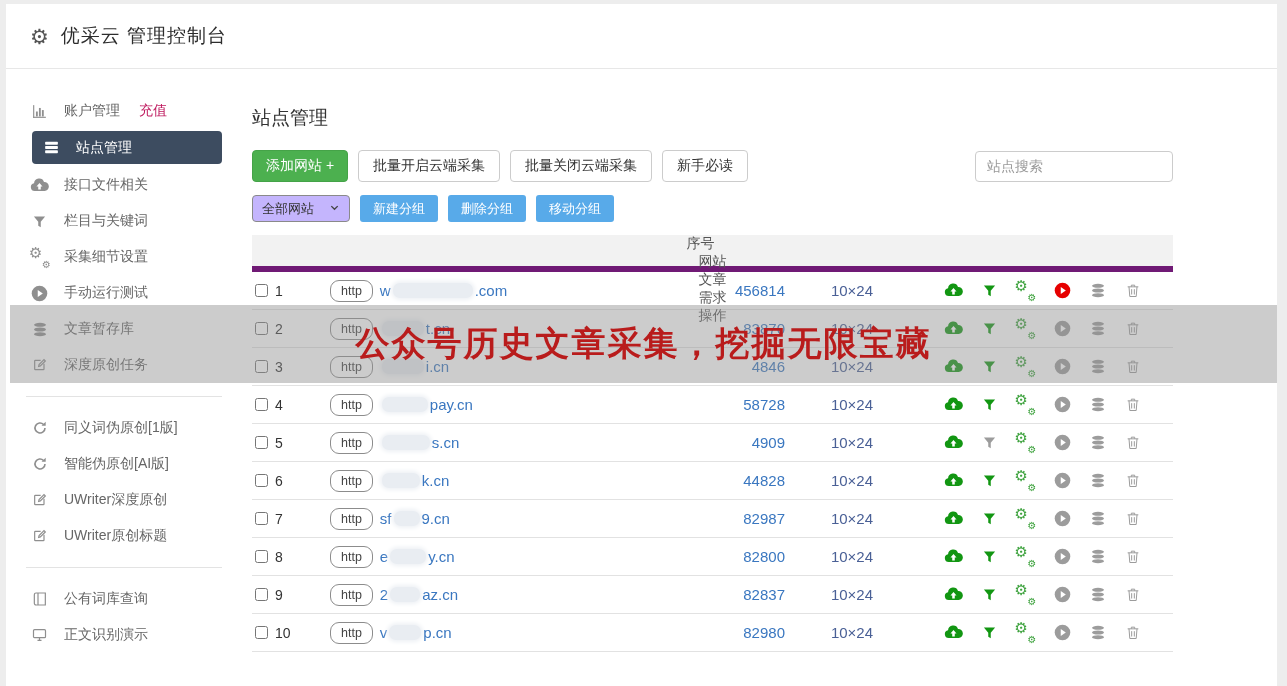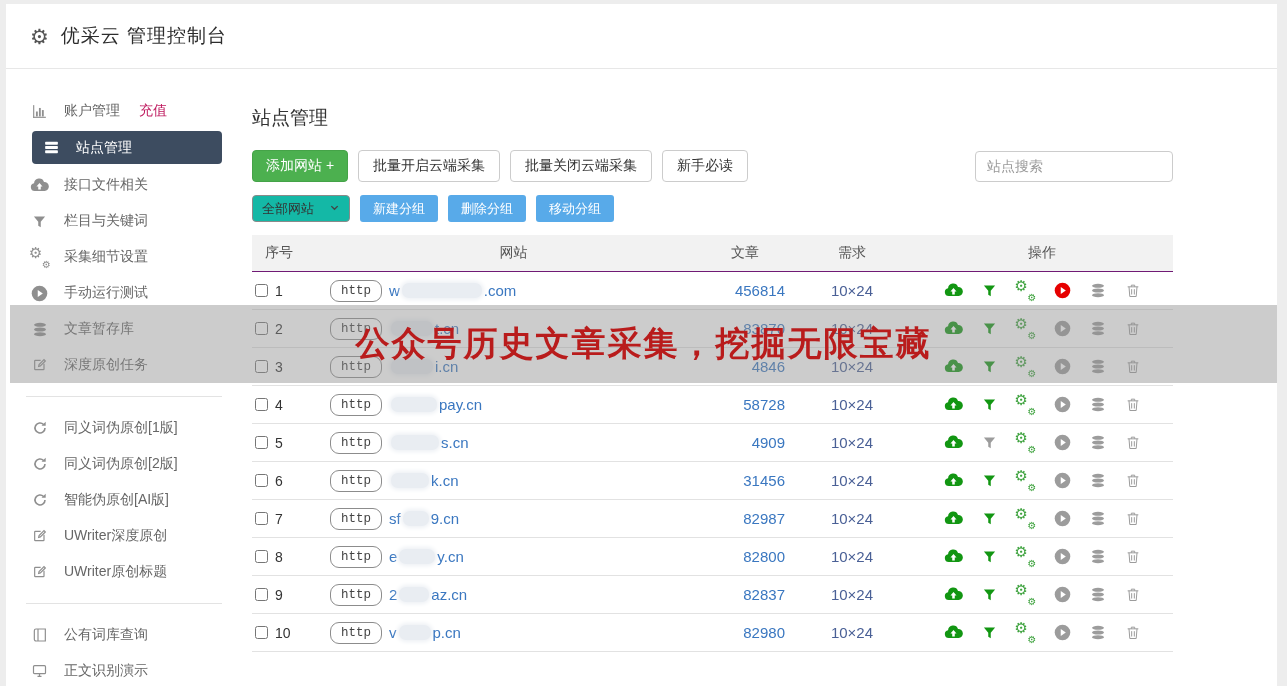--- a/index.html
+++ b/index.html
@@ -60,50 +60,50 @@
   .search-input {
     margin-left:auto; width:198px; height:31px; border:1px solid #ccc; border-radius:4px;
     padding:0 11px; font-size:14px; color:#555; outline:none; font-family:inherit;
   }
   .search-input::placeholder { color:#9a9a9a; }
 
   .toolbar2 { margin-top:13px; display:flex; align-items:center; gap:10px; }
   .group-select {
     width:98px; height:27px; border:1px solid #8a8a8a; border-radius:4px;
     display:flex; align-items:center; justify-content:space-between;
-    padding:0 9px; font-size:13px; color:#333; cursor:pointer; background:#14b8a6;
+    padding:0 9px; font-size:13px; color:#333; cursor:pointer; background:#c4b5fd;
   }
   .btn-blue {
     background:#58aae9; color:#fff; border:none; border-radius:3px;
     height:27px; padding:0 13px; font-size:13px;
   }
 
   
   .table { margin-top:13px; width:921px; }
   .thead {
     display:flex; align-items:center; background:#f2f2f2; height:37px;
-    border-bottom:1px solid #701a75; color:#555; font-size:14px;
+    border-bottom:6px solid #701a75; color:#555; font-size:14px;flex-direction:column;
   }
   .trow {
     display:flex; align-items:center; height:38px;
     border-bottom:1px solid #e2e2e2; font-size:14px;
   }
   .c-num  { width:78px; padding-left:3px; display:flex; align-items:center; gap:7px; }
   .c-site { width:367px; display:flex; align-items:center; }
   .c-art  { width:96px; text-align:right; padding-right:8px; }
   .c-dem  { width:118px; text-align:center; }
   .c-ops  { width:262px; display:flex; align-items:center; justify-content:center; gap:19px; }
   .thead .c-site { justify-content:center; }
   .thead .c-art  { text-align:center; padding-right:0; }
   .trow .c-art  { color:#3a77c0; font-size:15px; }
   .trow .c-dem  { color:#4a6096; font-size:15px; }
   .row-cb { width:13px; height:13px; margin:0; }
   .http-pill {
     border:1px solid #8c8c8c; border-radius:9px; background:#fff;
-    padding:3px 10px; font-size:12.5px; color:#444; margin-right:7px; cursor:pointer;font-family:Liberation Mono, monospace;
+    padding:3px 10px; font-size:12.5px; color:#444; margin-right:7px; cursor:pointer;
   }
   .domain { color:#3a77c0; font-size:15px; display:flex; align-items:center; cursor:pointer; }
   .blur-patch {
     display:inline-block; height:15px; background:#e9edf2; border-radius:7px;
     margin:0 2px; box-shadow:0 0 4px 2px #eef1f5;
   }
   .op-btn { cursor:pointer; display:flex; align-items:center; }
 
   .gears { position:relative; display:inline-block; width:19px; height:17px; }
   .gears .g1 { position:absolute; left:-1px; top:-4px; font-size:15px; line-height:1; }
@@ -216,29 +216,20 @@
         </div>
         <div class="sb-divider"></div>
         <div class="sidebar-item">
           <span class="icn">
             <svg width="16" height="16" viewBox="0 0 24 24" fill="none" stroke="#8f8f8f" stroke-width="2.4">
               <path d="M19.5 12a7.5 7.5 0 1 1-2.2-5.3"></path>
               <path fill="#8f8f8f" stroke="none" d="M20.5 2.5v6.2h-6.2z"></path>
             </svg>
           </span>
           <span>同义词伪原创[1版]</span>
-        </div>
-        <div class="sidebar-item">
-          <span class="icn">
-            <svg width="16" height="16" viewBox="0 0 24 24" fill="none" stroke="#8f8f8f" stroke-width="2.4">
-              <path d="M19.5 12a7.5 7.5 0 1 1-2.2-5.3"></path>
-              <path fill="#8f8f8f" stroke="none" d="M20.5 2.5v6.2h-6.2z"></path>
-            </svg>
-          </span>
-          <span>同义词伪原创[2版]</span>
         </div>
         <div class="sidebar-item">
           <span class="icn">
             <svg width="16" height="16" viewBox="0 0 24 24" fill="none" stroke="#8f8f8f" stroke-width="2.4">
               <path d="M19.5 12a7.5 7.5 0 1 1-2.2-5.3"></path>
               <path fill="#8f8f8f" stroke="none" d="M20.5 2.5v6.2h-6.2z"></path>
             </svg>
           </span>
           <span>智能伪原创[AI版]</span>
         </div>
@@ -602,21 +593,21 @@
                   <span>6</span>
                 </div>
                 <div class="c-site">
                   <span class="http-pill">http</span>
                   <span class="domain">
                     <span></span>
                     <span class="blur-patch" style="width: 38px;"></span>
                     <span>k.cn</span>
                   </span>
                 </div>
-                <div class="c-art">31456</div>
+                <div class="c-art">44828</div>
                 <div class="c-dem">10×24</div>
                 <div class="c-ops">
                   <span class="icn op-btn">
                     <svg width="19" height="17" viewBox="0 0 24 20">
                       <path fill="#129612" d="M6 17a5 5 0 0 1-.9-9.9A6.5 6.5 0 0 1 17.7 5.6 4.8 4.8 0 0 1 18.5 17z"></path>
                       <path fill="#fff" d="M12 6.8l3.8 4.4h-2.2v3.8h-3.2v-3.8H8.2z"></path>
                     </svg>
                   </span>
                   <span class="icn op-btn">
                     <svg width="15" height="15" viewBox="0 0 24 24">

